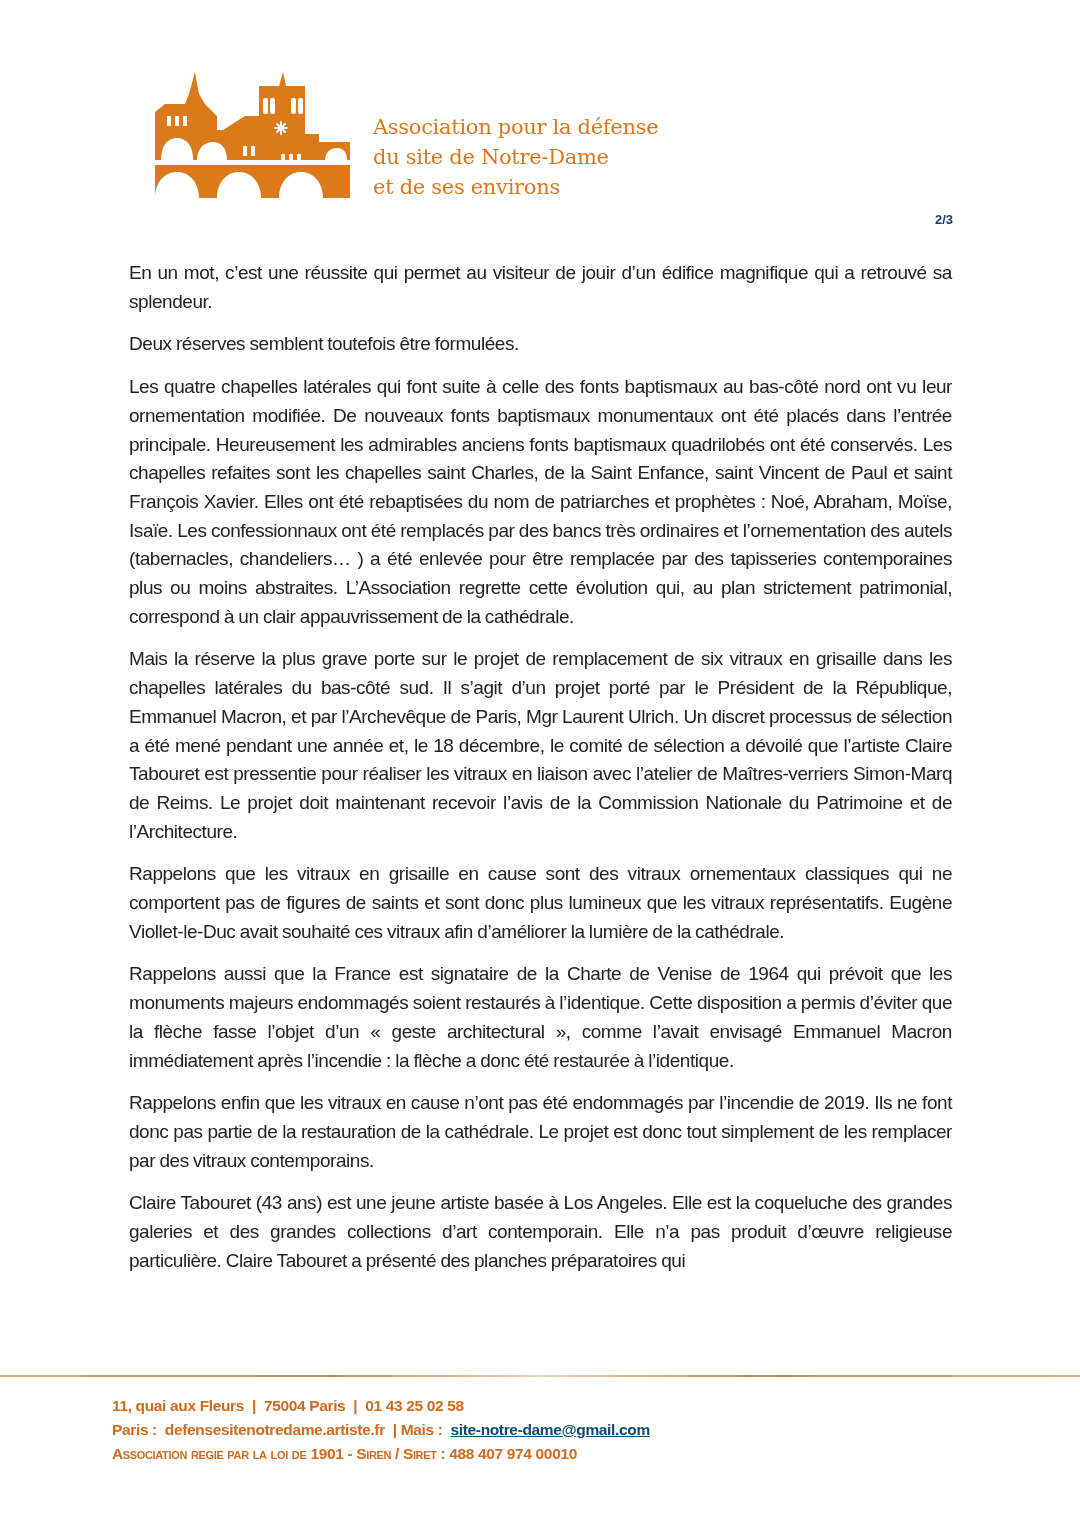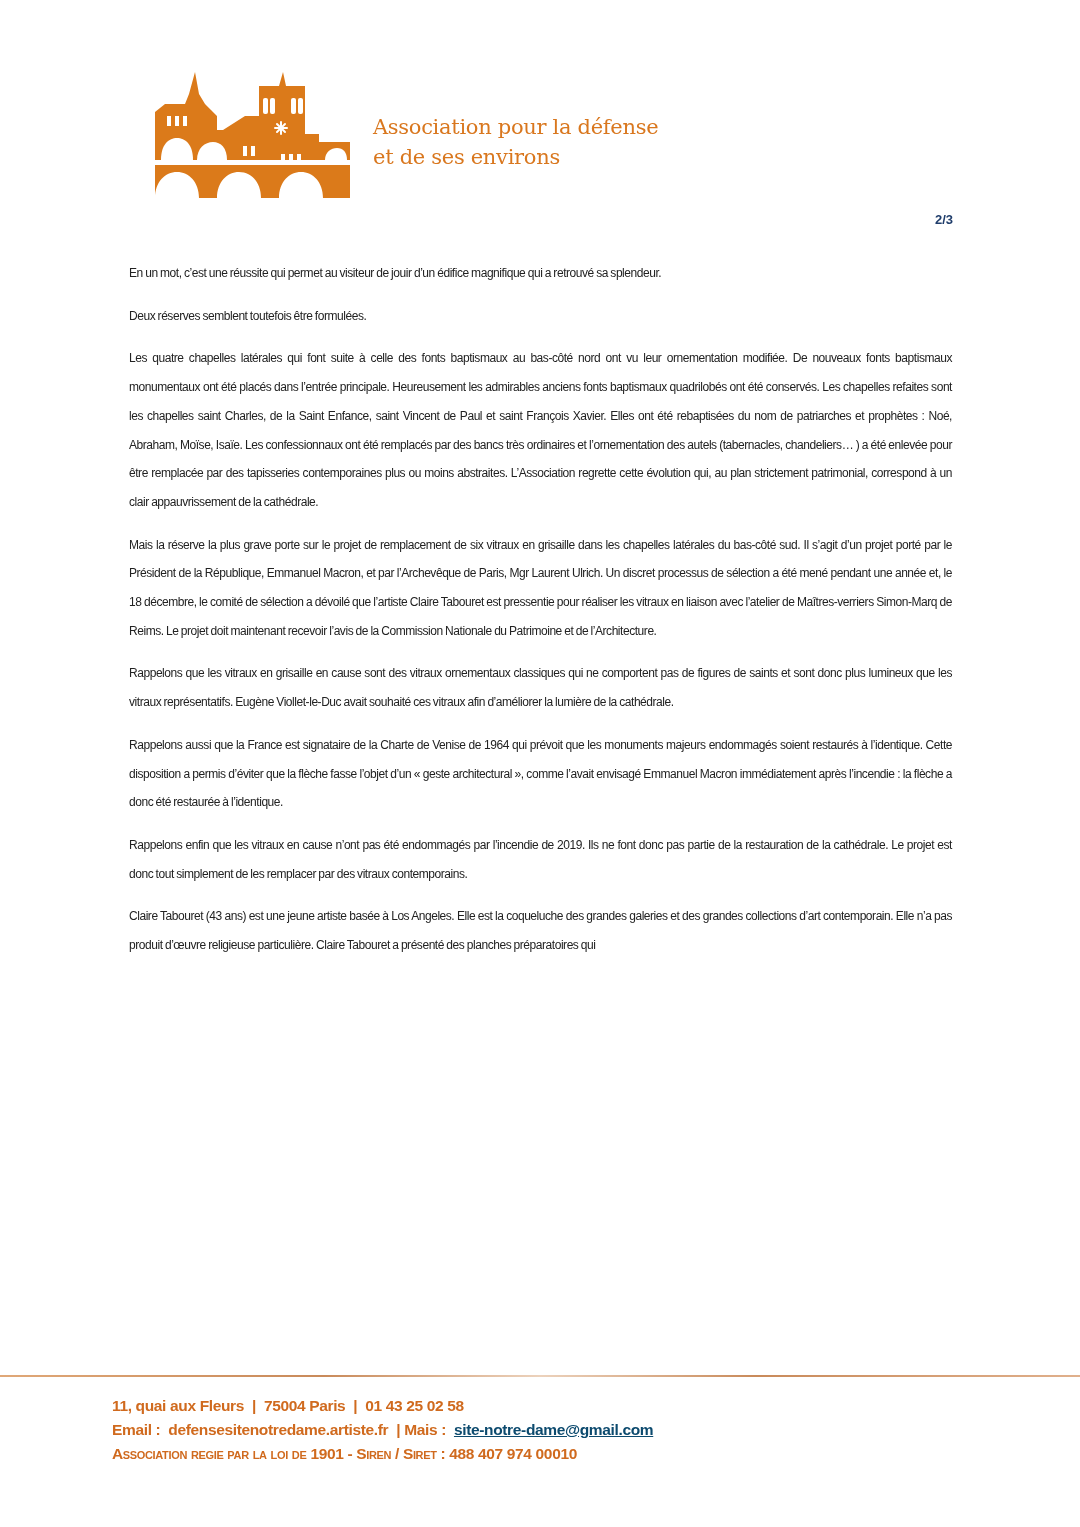--- a/index.html
+++ b/index.html
@@ -14,21 +14,21 @@
     }
     .assoc-name div { white-space: nowrap; }
     .page-num {
       position: absolute; right: 127px; top: 212px;
       font-family: "Liberation Sans", sans-serif; font-weight: bold;
       font-size: 13px; color: #1f3d6b;
     }
     .content {
       position: absolute; left: 129px; top: 259px; width: 823px;
       font-family: "Liberation Sans", sans-serif;
-      font-size: 12px; line-height: 28.7px; color: #222222;
+      font-size: 19px; line-height: 28.7px; color: #222222;
       text-align: justify; letter-spacing: -0.45px; word-spacing: -0.5px;
     }
     .content p { margin: 0 0 14px 0; }
     .footer-rule {
       position: absolute; left: 0; top: 1375px; width: 1080px; height: 2px;
       background: linear-gradient(90deg, #e0a878 0%, #c98a5a 30%, #ecd2bc 50%, #c98a5a 70%, #e0b08c 100%);
     }
     .footer {
       position: absolute; left: 112px; top: 1394px;
       font-family: Liberation Sans, sans-serif; font-weight: bold;
@@ -73,20 +73,21 @@
 
     <g stroke="#fff" stroke-width="2" stroke-linecap="round">
       <line x1="126" y1="50" x2="126" y2="62"></line>
       <line x1="120" y1="56" x2="132" y2="56"></line>
       <line x1="122" y1="52" x2="130" y2="60"></line>
       <line x1="130" y1="52" x2="122" y2="60"></line>
     </g>
   </svg>
   <div class="assoc-name">
     <div>Association pour la défense</div>
+    <div>du site de Notre-Dame</div>
     <div>et de ses environs</div>
   </div>
 </div>
 
 <div class="page-num">2/3</div>
 
 <div class="content">
   <p>En un mot, c’est une réussite qui permet au visiteur de jouir d’un édifice magnifique qui a retrouvé sa splendeur.</p>
   <p>Deux réserves semblent toutefois être formulées.</p>
   <p>Les quatre chapelles latérales qui font suite à celle des fonts baptismaux au bas-côté nord ont vu leur ornementation modifiée. De nouveaux fonts baptismaux monumentaux ont été placés dans l’entrée principale. Heureusement les admirables anciens fonts baptismaux quadrilobés ont été conservés. Les chapelles refaites sont les chapelles saint Charles, de la Saint Enfance, saint Vincent de Paul et saint François Xavier. Elles ont été rebaptisées du nom de patriarches et prophètes : Noé, Abraham, Moïse, Isaïe. Les confessionnaux ont été remplacés par des bancs très ordinaires et l’ornementation des autels (tabernacles, chandeliers… ) a été enlevée pour être remplacée par des tapisseries contemporaines plus ou moins abstraites. L’Association regrette cette évolution qui, au plan strictement patrimonial, correspond à un clair appauvrissement de la cathédrale.</p>
@@ -101,20 +102,20 @@
 
 <div class="footer">
   <div class="row">
     <span>11, quai aux Fleurs</span>
     &nbsp;<span>|</span>&nbsp;
     <span>75004 Paris</span>
     &nbsp;<span>|</span>&nbsp;
     <span>01 43 25 02 58</span>
   </div>
   <div class="row">
-    <span>Email :</span>&nbsp;
+    <span>Paris :</span>&nbsp;
     <span>defensesitenotredame.artiste.fr</span>
     &nbsp;<span>|</span>
     <span>Mais :</span>&nbsp;
     <a href="site-notre-dame@gmail.com">site-notre-dame@gmail.com</a>
   </div>
   <div class="row smallcaps">Association regie par la loi de 1901 - Siren / Siret : 488 407 974 00010</div>
 </div>
 
 </body></html>

